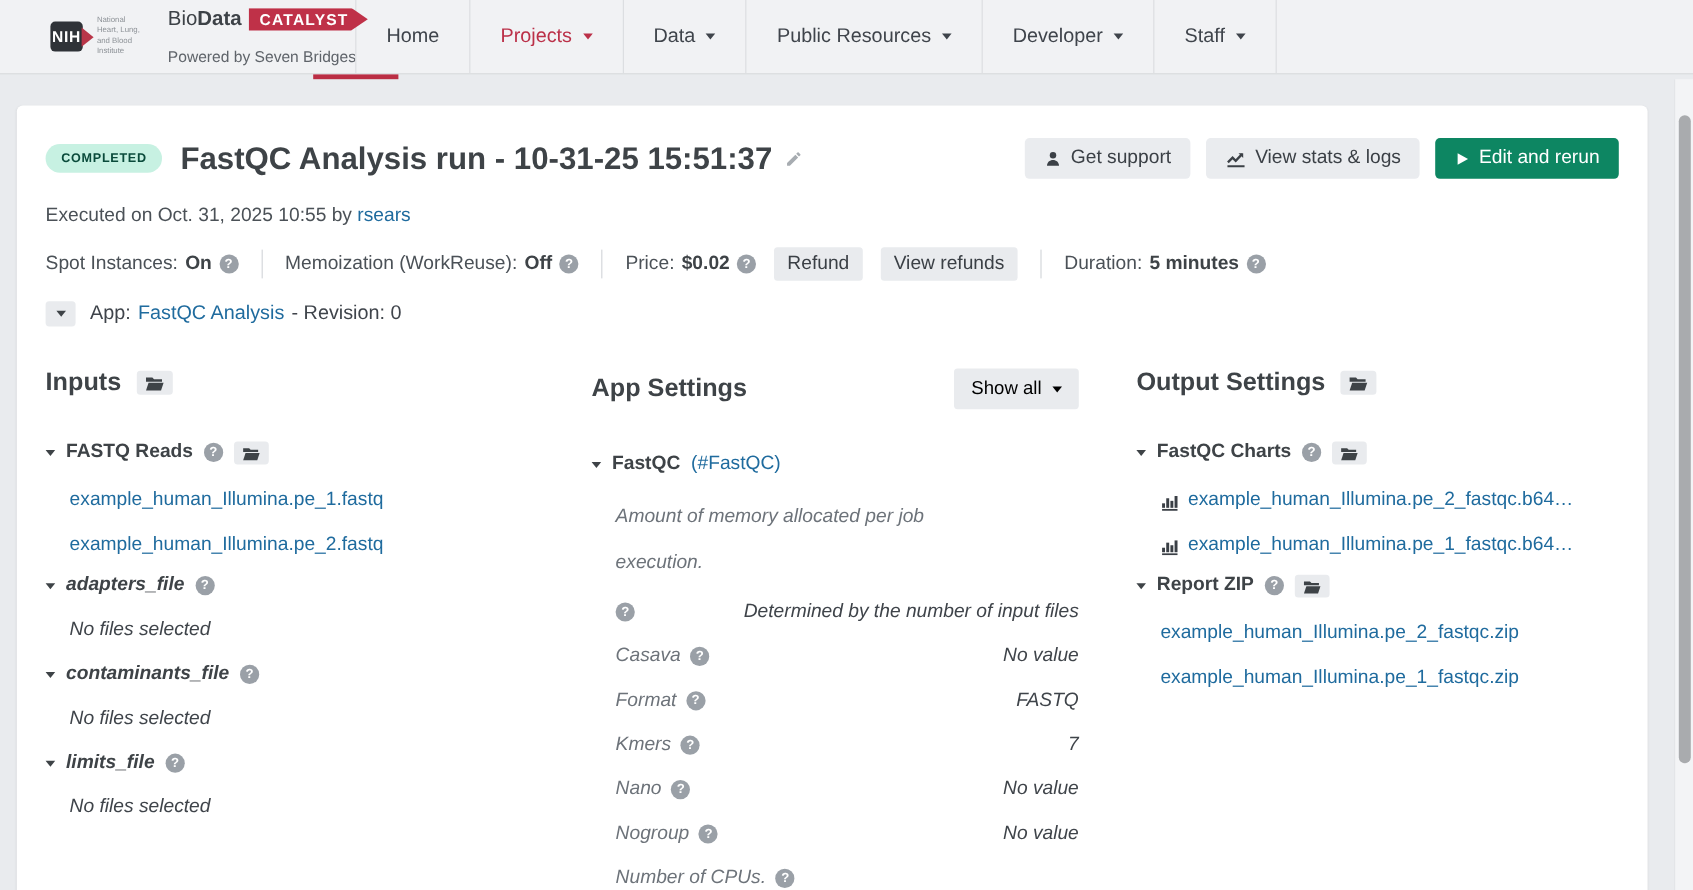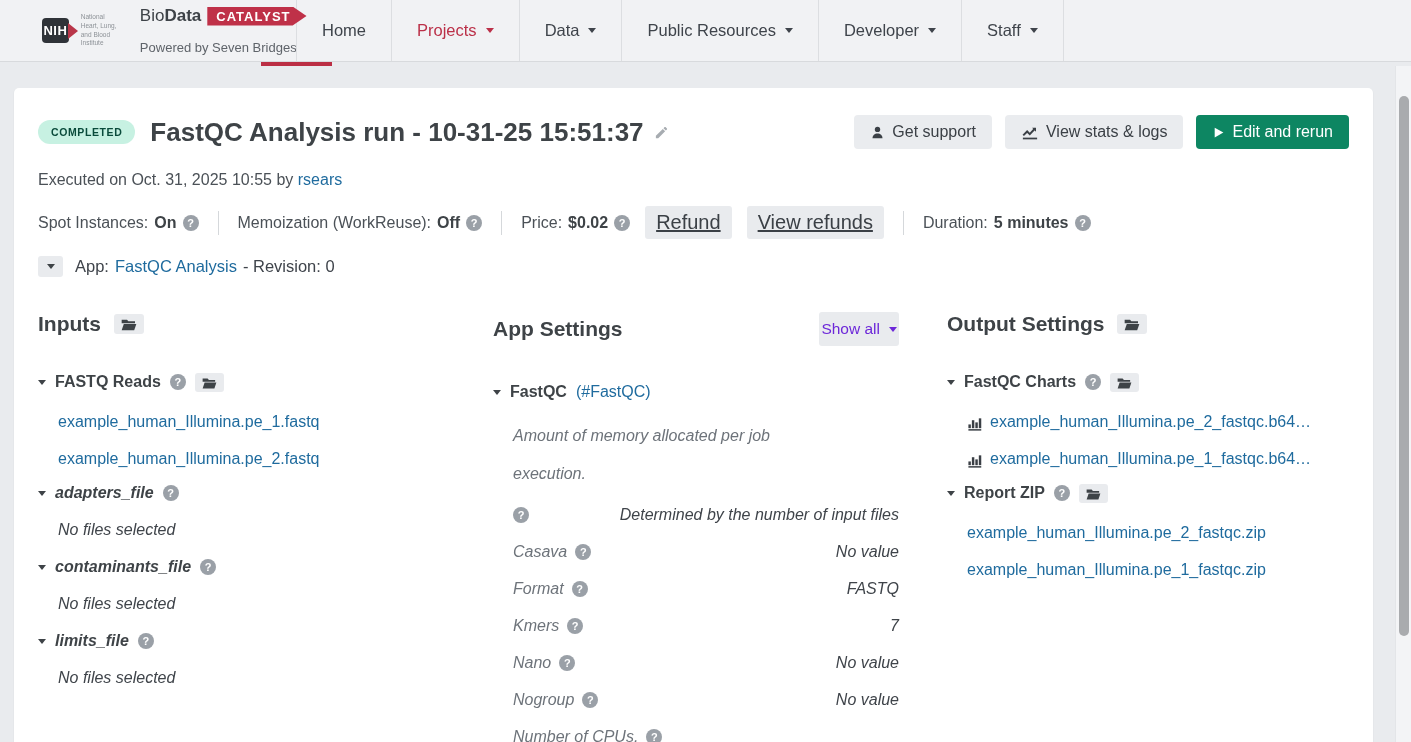--- a/index.html
+++ b/index.html
@@ -99,43 +99,43 @@
   .meta-item .val { font-weight: bold; color: #3e4347; }
   .meta-divider { width: 1px; height: 24px; background: #d5d8db; margin: 0 19px; }
   .help {
     width: 16px; height: 16px; border-radius: 50%; background: #9aa0a7; color: #fff;
     font-size: 11px; font-weight: bold; display: inline-flex; align-items: center;
     justify-content: center; flex: none; cursor: pointer; font-style: normal;
   }
   .help::after { content: "?"; }
   .chip {
     background: #e9ebee; border: none; border-radius: 3px; padding: 5px 11px;
-    font-size: 20px; color: #3b4046; font-family: inherit; cursor: pointer; margin-left: 9px; text-decoration: underline;
+    font-size: 16px; color: #3b4046; font-family: inherit; cursor: pointer; margin-left: 9px;
   }
 
   .app-row { margin-top: 17px; display: flex; align-items: center; gap: 6px; font-size: 16.5px; color: #3f444b; }
   .caret-btn {
     background: #e9ebee; border-radius: 3px; width: 25px; height: 21px;
     display: inline-flex; align-items: center; justify-content: center;
     cursor: pointer; margin-right: 6px; color: #3e4347;
   }
 
   
   .columns { display: grid; grid-template-columns: 455px 454px 1fr; margin-top: 35px; }
   .col-settings { padding-right: 48px; }
   .col-head { display: flex; align-items: center; gap: 13px; margin-bottom: 34px; }
   .col-head h2 { font-size: 21px; font-weight: bold; color: #3e4347; }
   .col-head-settings { justify-content: space-between; }
   .folder-btn {
     background: #e9ebee; border-radius: 3px; padding: 4px 7px 2px;
     display: inline-flex; cursor: pointer; color: #3e4347;
   }
   .show-all {
-    background: #e9ebee; border: none; border-radius: 3px; padding: 8px 2px;
-    font-size: 15.5px; color: #6d28d9; display: flex; align-items: center; gap: 9px;
+    background: #e9ebee; border: none; border-radius: 3px; padding: 8px 14px;
+    font-size: 15.5px; color: #000000; display: flex; align-items: center; gap: 9px;
     cursor: pointer; font-family: inherit;
   }
 
   .sec-row { display: flex; align-items: center; gap: 9px; height: 24px; margin-bottom: 13px; }
   .sec-caret { color: #3e4347; cursor: pointer; }
   .sec-label { font-size: 16px; font-weight: bold; color: #3e4347; }
   .sec-label.it { font-style: italic; }
   .file-row { display: flex; align-items: flex-end; gap: 8px; height: 24px; margin-bottom: 13px; padding-left: 20px; font-size: 16px; }
   .empty-row { height: 24px; margin-bottom: 13px; padding-left: 20px; font-size: 16px; font-style: italic; color: #3f444a; display: flex; align-items: center; }
   .chart-glyph { color: #3a3f45; display: flex; flex: none; }

